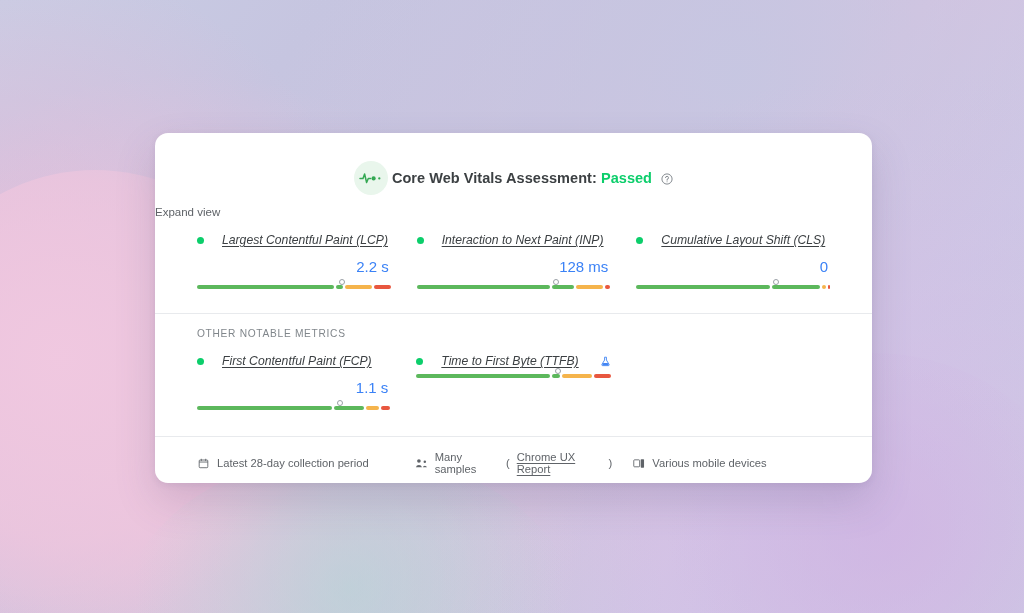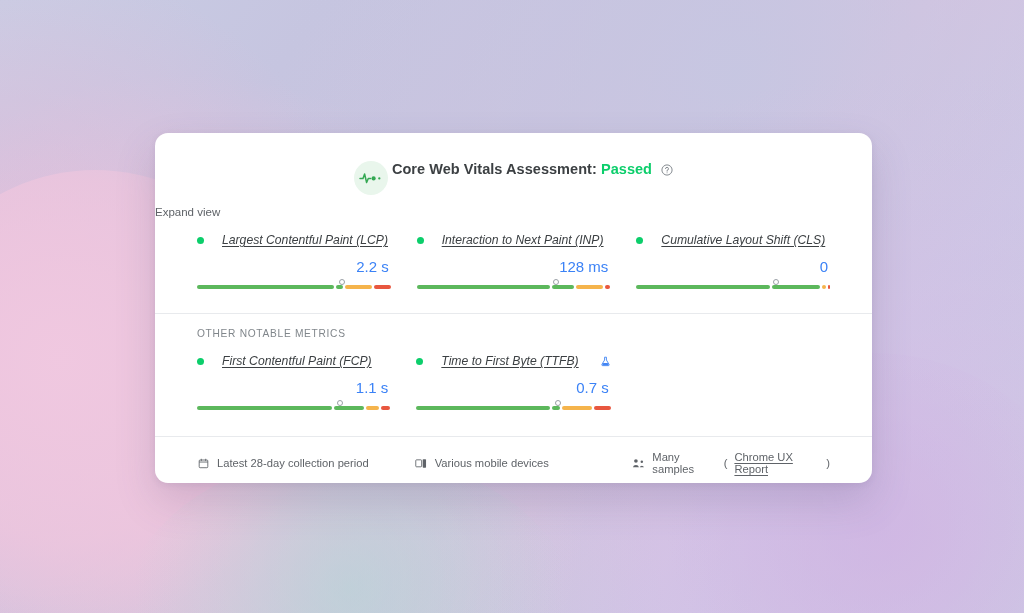--- a/index.html
+++ b/index.html
@@ -63,21 +63,21 @@
     height: 350px;
     background: #ffffff;
     border-radius: 13px;
     box-shadow: 0 18px 40px rgba(92,78,120,0.20), 0 2px 6px rgba(92,78,120,0.10);
     overflow: hidden;
   }
 
   
   .assessment-header {
     display: flex;
-    align-items: flex-start;
+    align-items: center;
     justify-content: center;
     gap: 4px;
     padding-top: 28px;
   }
   .pulse-badge {
     width: 34px;
     height: 34px;
     border-radius: 50%;
     background: #e9f6ec;
     display: flex;
@@ -348,21 +348,20 @@
       <div class="metric-head">
         <span class="metric-dot"></span>
         <span class="metric-name">Time to First Byte (TTFB)</span>
         <span class="lab-icon">
           <svg width="11" height="11" viewBox="0 0 12 12" aria-hidden="true">
             <path d="M5 1.3 h2 v3.1 l2.9 4.7 a0.9 0.9 0 0 1 -0.78 1.4 H2.88 a0.9 0.9 0 0 1 -0.78 -1.4 L5 4.4 Z" fill="none" stroke="#4285f4" stroke-width="1"></path>
             <path d="M3.6 7.6 h4.8 l1.5 2.4 H2.1 Z" fill="#4285f4"></path>
           </svg>
         </span>
       </div>
-      <div class="metric-value">0.7 s</div>
       <div class="bar-wrap">
         <div class="bar">
           <div class="seg good" style="flex:71"></div>
           <div class="seg good" style="flex:4"></div>
           <div class="seg ni" style="flex:16"></div>
           <div class="seg poor" style="flex:9"></div>
         </div>
         <div class="marker" style="left:73%"></div>
       </div>
     </div>
@@ -376,41 +375,41 @@
 
     <div class="footer-item">
       <span class="footer-icon">
         <svg width="11" height="11" viewBox="0 0 12 12" aria-hidden="true">
           <rect x="1.3" y="2.2" width="9.4" height="8.4" rx="1" fill="none" stroke="#5f6368" stroke-width="0.95"></rect>
           <path d="M1.3 4.4 h9.4" stroke="#5f6368" stroke-width="0.95"></path>
           <path d="M3.6 1.3 v1.6 M8.4 1.3 v1.6" stroke="#5f6368" stroke-width="0.95" stroke-linecap="round"></path>
         </svg>
       </span>
       <span>Latest 28-day collection period</span>
-    </div>
-
-    <div class="footer-item">
-      <span class="footer-icon">
-        <svg width="12" height="11" viewBox="0 0 13 12" aria-hidden="true">
-          <rect x="0.8" y="2.0" width="6.4" height="7.6" rx="0.8" fill="none" stroke="#5f6368" stroke-width="0.95"></rect>
-          <rect x="8.4" y="1.3" width="3.6" height="9.2" rx="0.7" fill="#5f6368"></rect>
-        </svg>
-      </span>
-      <span>Various mobile devices</span>
     </div>
 
     <div class="footer-item">
       <span class="footer-icon">
         <svg width="13" height="11" viewBox="0 0 14 12" aria-hidden="true">
           <circle cx="4.2" cy="3.3" r="2.0" fill="#5f6368"></circle>
           <path d="M0.9 10.2 a3.4 3.4 0 0 1 6.6 0 Z" fill="#5f6368"></path>
           <circle cx="10.6" cy="4.0" r="1.35" fill="#5f6368"></circle>
           <path d="M8.4 10.2 a2.3 2.3 0 0 1 4.5 0 Z" fill="#5f6368"></path>
         </svg>
       </span>
       <span>Many samples</span>
       <span>(</span>
         <span class="footer-link">Chrome UX Report</span>
         <span>)</span>
     </div>
 
+    <div class="footer-item">
+      <span class="footer-icon">
+        <svg width="12" height="11" viewBox="0 0 13 12" aria-hidden="true">
+          <rect x="0.8" y="2.0" width="6.4" height="7.6" rx="0.8" fill="none" stroke="#5f6368" stroke-width="0.95"></rect>
+          <rect x="8.4" y="1.3" width="3.6" height="9.2" rx="0.7" fill="#5f6368"></rect>
+        </svg>
+      </span>
+      <span>Various mobile devices</span>
+    </div>
+
   </div>
 </div>
 
 </body></html>

